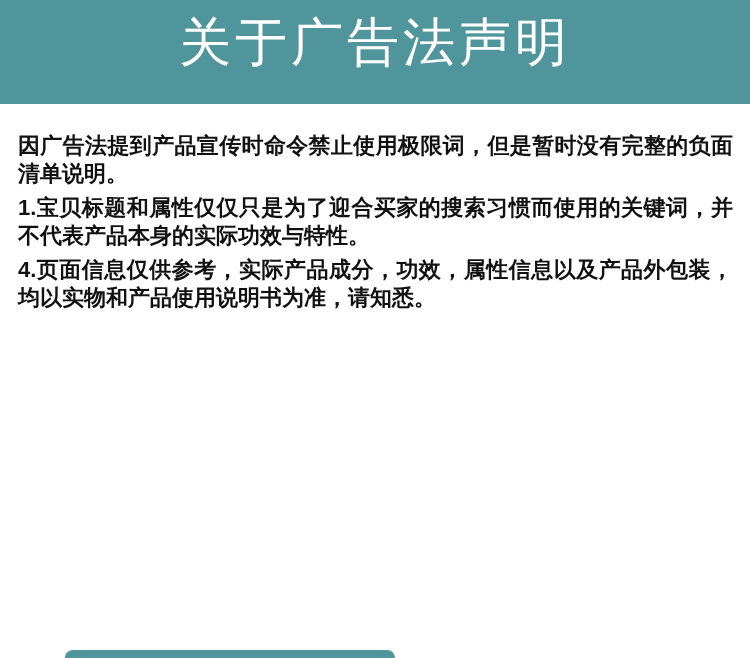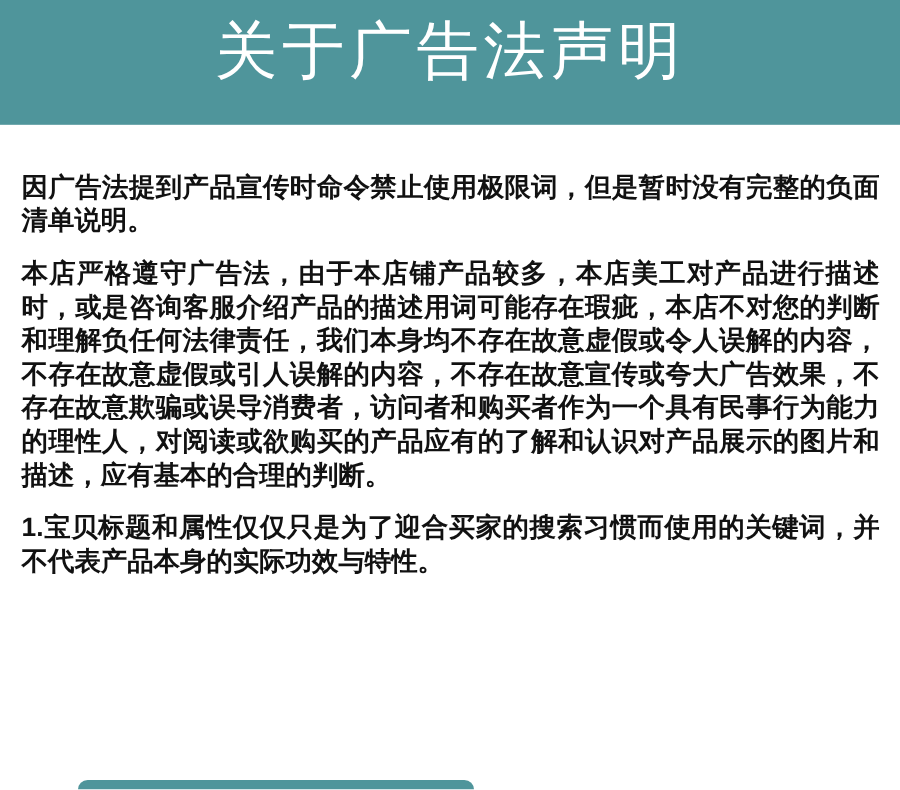--- a/index.html
+++ b/index.html
@@ -28,21 +28,21 @@
     color: #ffffff;
     font-size: 52px;
     font-weight: normal;
     letter-spacing: 4px;
     white-space: nowrap;
   }
   .content {
     padding: 22px 17px 0 18px;
   }
   .content p {
-    margin: 16px 0 4px 0;
+    margin: 6px 0 4px 0;
     font-size: 22px;
     line-height: 28px;
     font-weight: bold;
     color: #111111;
     text-align: justify;
     text-justify: inter-ideograph;
     word-break: break-all;
     letter-spacing: 0px;
   }
   .next-banner-peek {
@@ -57,17 +57,17 @@
 </style>
 </head>
 <body>
 
 <header class="banner">
   <h1 class="banner-title">关于广告法声明</h1>
 </header>
 
 <main class="content">
     <p>因广告法提到产品宣传时命令禁止使用极限词，但是暂时没有完整的负面清单说明。</p>
-    <p>本店严格遵守广告法，由于本店铺产品较多，本店美工对产品进行描述时，或是咨询客服介绍产品的描述用词可能存在瑕疵，本店不对您的判断和理解负任何法律责任，我们本身均不存在故意虚假或令人误解的内容，不存在故意虚假或引人误解的内容，不存在故意宣传或夸大广告效果，不存在故意欺骗或误导消费者，访问者和购买者作为一个具有民事行为能力的理性人，对阅读或欲购买的产品应有的了解和认识对产品展示的图片和描述，应有基本的合理的判断。</p>
     <p>1.宝贝标题和属性仅仅只是为了迎合买家的搜索习惯而使用的关键词，并不代表产品本身的实际功效与特性。</p>
+    <p>4.页面信息仅供参考，实际产品成分，功效，属性信息以及产品外包装，均以实物和产品使用说明书为准，请知悉。</p>
   </main>
 
 <div class="next-banner-peek"></div>
 
 </body></html>

